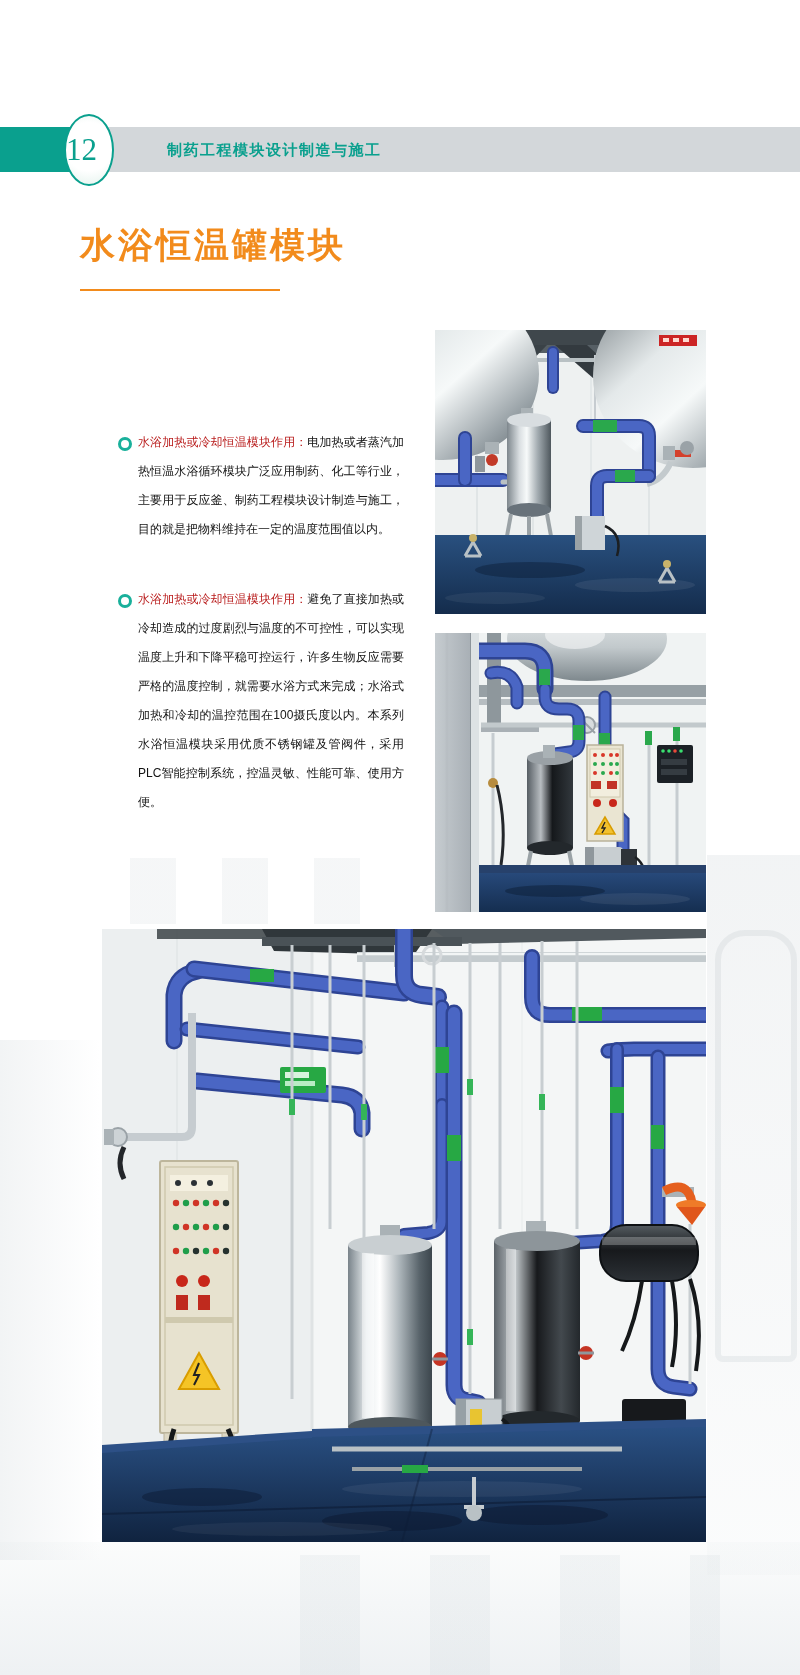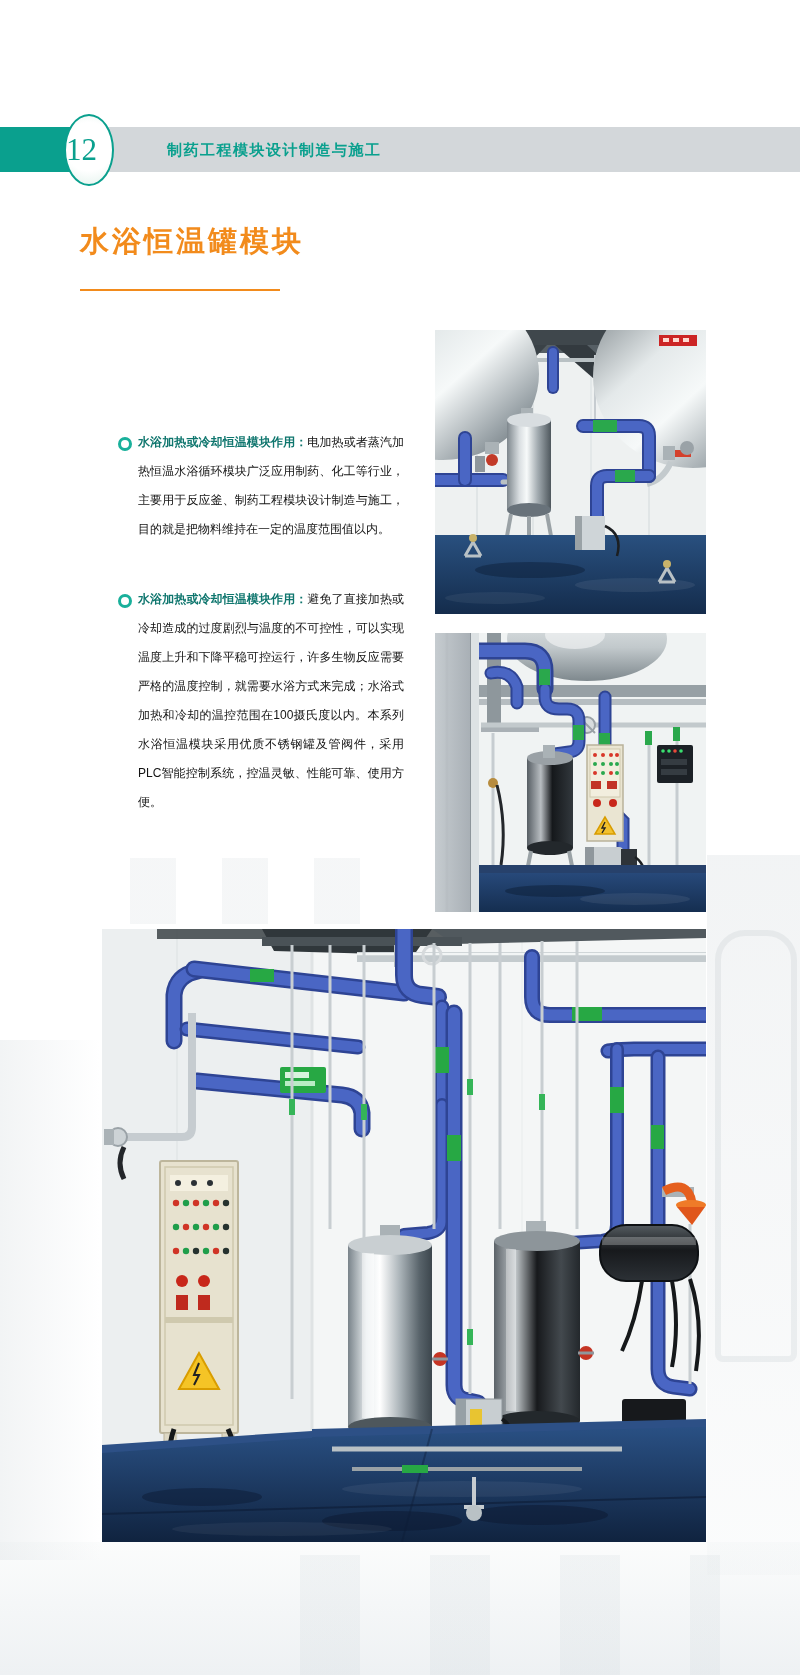--- a/index.html
+++ b/index.html
@@ -8,29 +8,29 @@
   
   .band-teal{position:absolute;left:0;top:127px;width:74px;height:45px;background:#0aa08e;}
   .band-gray{position:absolute;left:74px;top:127px;width:726px;height:45px;background:#d3d7da;}
   .page-circle{position:absolute;left:64px;top:114px;width:46px;height:68px;border-radius:50%;
         background:radial-gradient(circle at 50% 45%, #ffffff 55%, #e2f2ec 100%);
         border:2px solid #0aa08e;z-index:3;display:flex;align-items:center;justify-content:flex-start;}
   .page-circle span{font-family:"Liberation Serif","DejaVu Serif",serif;font-size:31px;color:#0aa08e;}
   .header-title{position:absolute;left:128px;top:127px;height:36px;line-height:45px;
         font-size:15px;font-weight:bold;color:#0aa08e;letter-spacing:1.5px;z-index:2;margin-left:39px;}
   
-  .section-title{position:absolute;left:80px;top:222px;font-size:29px;font-weight:bold;
+  .section-title{position:absolute;left:80px;top:222px;font-size:35px;font-weight:bold;
         color:#f28b1c;letter-spacing:3px;}
   .section-underline{position:absolute;left:80px;top:289px;width:200px;height:2px;background:#f28b1c;}
   
   .bullet-item{position:absolute;left:116px;width:288px;padding-left:22px;box-sizing:border-box;
         font-size:12px;line-height:29px;color:#131313;text-align:justify;}
   .bullet-item .dot{position:absolute;left:2px;top:9px;width:8px;height:8px;border:3px solid #19b09b;
         border-radius:50%;background:#fff;}
-  .bullet-item .lead{font-weight:bold;color:#0f766e;}
+  .bullet-item .lead{font-weight:normal;color:#b91c1c;}
   .b1{top:428px;}
   .b2{top:585px;}
   
   .photo{position:absolute;overflow:hidden;}
   .photo svg{display:block;}
   .photo-1{left:435px;top:330px;width:271px;height:284px;}
   .photo-2{left:435px;top:633px;width:271px;height:279px;}
   .photo-3{left:102px;top:929px;width:604px;height:613px;}
   
   .ghost{position:absolute;pointer-events:none;}

